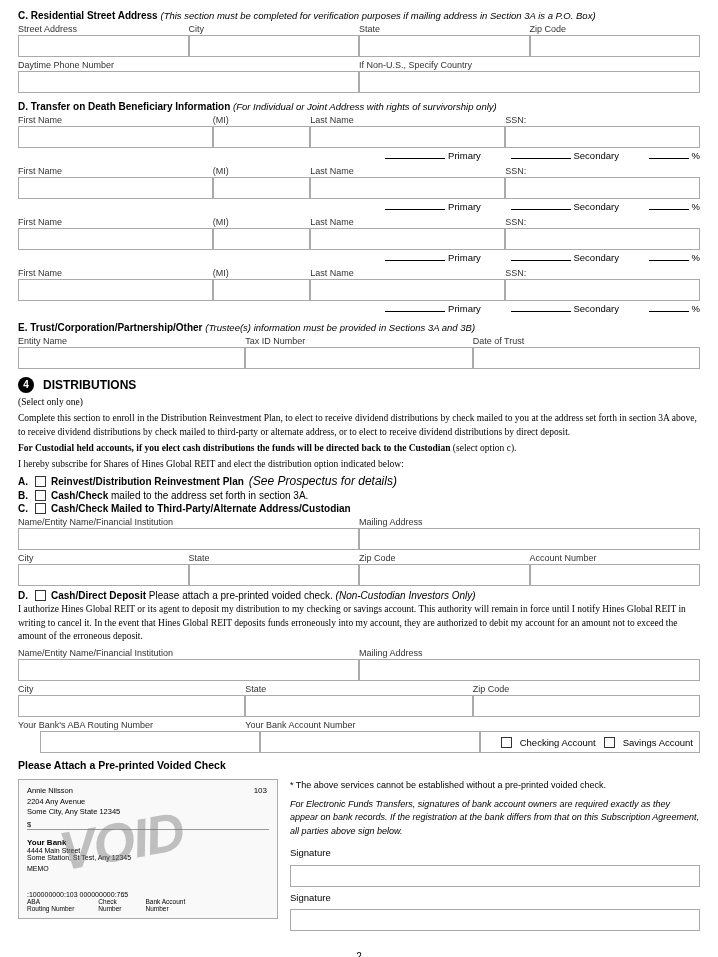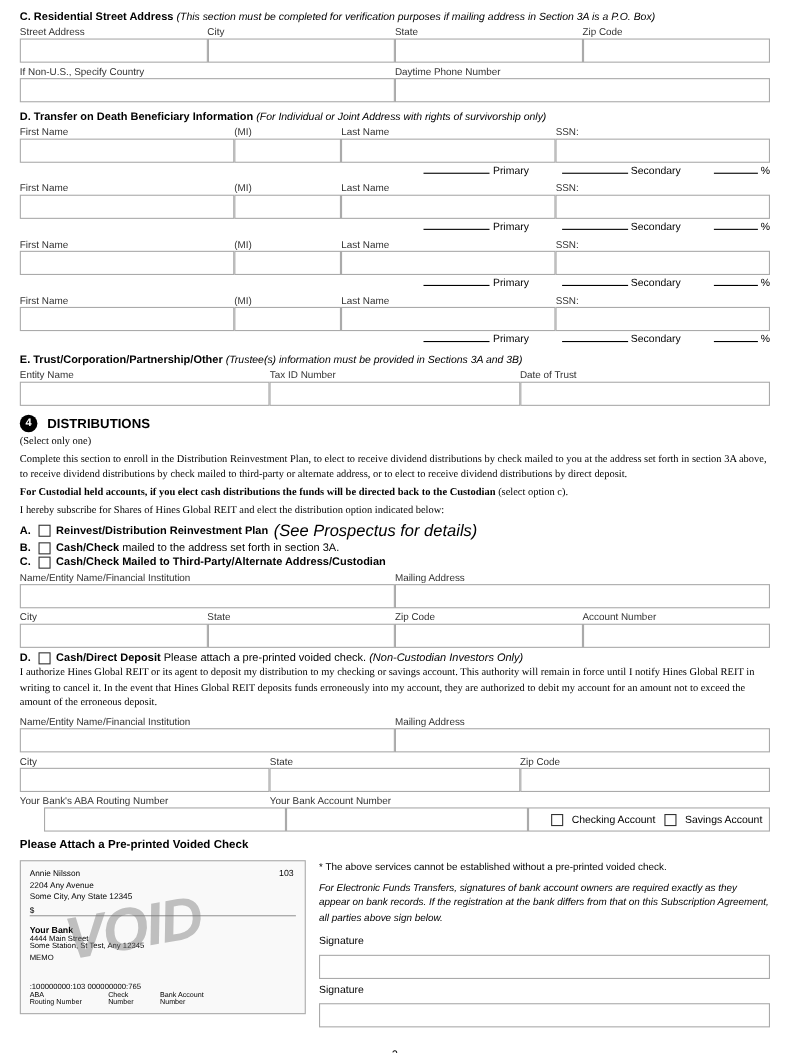--- a/index.html
+++ b/index.html
@@ -123,22 +123,22 @@
   <div class="grid-row sec-c-row1">
     <div class="bordered-cell"></div>
     <div class="bordered-cell"></div>
     <div class="bordered-cell"></div>
     <div class="bordered-cell"></div>
   </div>
 </div>
 
 <div class="mt2">
   <div class="row-labels sec-c-row2 grid-row">
+    <span>Daytime Phone Number</span>
     <span>If Non-U.S., Specify Country</span>
-    <span>Daytime Phone Number</span>
   </div>
   <div class="grid-row sec-c-row2">
     <div class="bordered-cell"></div>
     <div class="bordered-cell"></div>
   </div>
 </div>
 
 <div class="mt8">
   <span class="bold">D. Transfer on Death Beneficiary Information</span>
   <span class="italic" style="font-size:9.5px;"> (For Individual or Joint Address with rights of survivorship only)</span>
@@ -246,21 +246,21 @@
   <div class="dist-text mt2">
     <span class="bold">For Custodial held accounts, if you elect cash distributions the funds will be directed back to the Custodian</span>
     <span> (select option c).</span>
   </div>
   <div class="dist-text mt2">I hereby subscribe for Shares of Hines Global REIT and elect the distribution option indicated below:</div>
 
   <div class="option-row mt2">
     <span class="option-letter">A.</span>
     <span class="checkbox"></span>
     <span class="bold">Reinvest/Distribution Reinvestment Plan</span>
-    <span class="italic" style="font-size:15px;">(See Prospectus for details)</span>
+    <span class="italic" style="font-size:12px;">(See Prospectus for details)</span>
   </div>
 
   <div class="option-row">
     <span class="option-letter">B.</span>
     <span class="checkbox"></span>
     <span><span class="bold">Cash/Check</span> mailed to the address set forth in section 3A.</span>
   </div>
 
   <div class="option-row">
     <span class="option-letter">C.</span>

